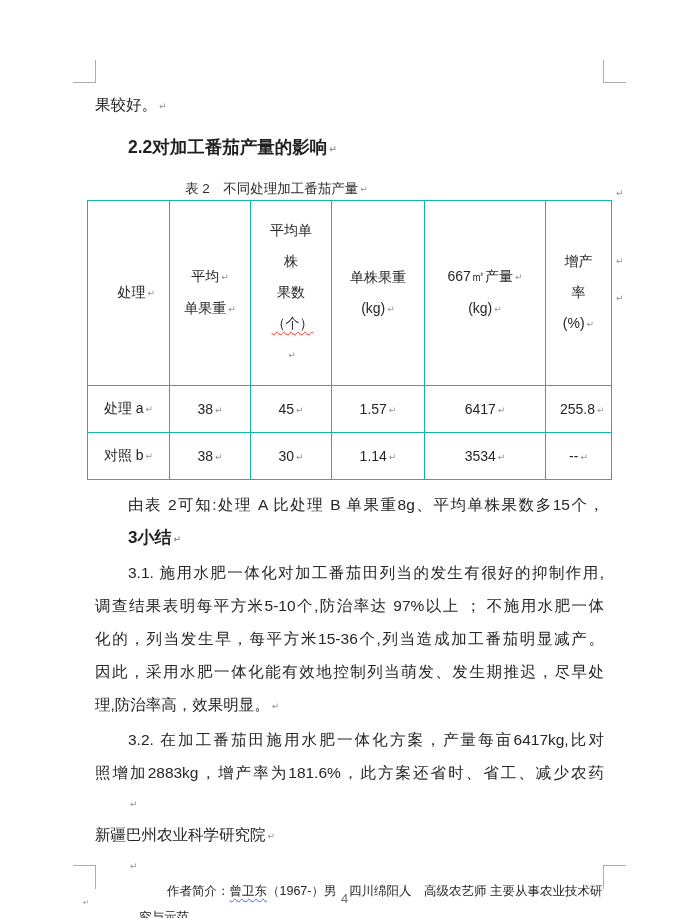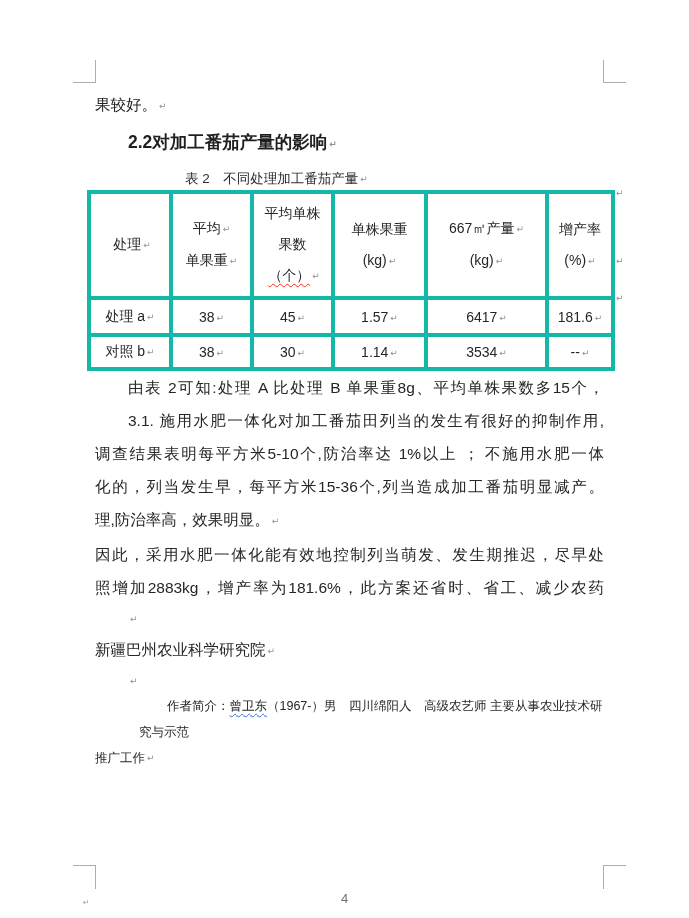--- a/index.html
+++ b/index.html
@@ -12,40 +12,40 @@
   .crop{position:absolute;width:22px;height:22px;border:0 solid #adadad;}
   .crop.tl{left:73px;top:60px;border-right-width:1px;border-bottom-width:1px;}
   .crop.tr{left:603px;top:60px;border-left-width:1px;border-bottom-width:1px;}
   .crop.bl{left:73px;top:865px;height:23px;border-right-width:1px;border-top-width:1px;}
   .crop.br{left:603px;top:865px;height:23px;border-left-width:1px;border-top-width:1px;}
 
   .content{position:absolute;left:95px;top:88px;width:509px;}
   .line{font-size:15.5px;line-height:33px;white-space:pre-wrap;}
   .jf{text-align:justify;text-align-last:justify;}
   .ind{text-indent:33px;}
-  .h22{font-size:17.5px;font-weight:bold;line-height:30px;margin-top:4px;color:#1f1f1f;}
+  .h22{font-size:17.5px;font-weight:bold;line-height:40px;margin-top:4px;color:#1f1f1f;}
   .h3{font-size:17px;font-weight:bold;line-height:33px;color:#1f1f1f;}
   .bold{font-weight:normal;}
   .pw{color:#8f9193;font-size:9px;margin-left:2px;vertical-align:1px;}
 
   .caption{font-size:13.5px;line-height:22px;margin-top:9px;padding-left:90px;color:#2b2b2b;}
 
   table.yield{border-collapse:collapse;table-layout:fixed;width:524px;margin-left:-8px;}
-  table.yield td{border:4px solid #14b8a6;font-size:14px;color:#262626;text-align:center;vertical-align:middle;padding:4px;}
+  table.yield td{border:1px solid #14b8a6;font-size:14px;color:#262626;text-align:center;vertical-align:middle;padding:14px;}
   tr.hdr{height:65px;}
   tr.hdr td{line-height:31px;}
-  tr.hdr td.treat{text-align:center;padding-left:8px;}
+  tr.hdr td.treat{text-align:right;padding-left:8px;}
   tr.ra{height:37px;}
   tr.rb{height:34px;}
   .squig-red{text-decoration:underline;text-decoration-style:wavy;text-decoration-color:#ff2a1a;text-decoration-thickness:1px;text-underline-offset:3px;text-decoration-skip-ink:none;margin-left:3px;}
   .squig-blue{text-decoration:underline;text-decoration-style:wavy;text-decoration-color:#3a6bd8;text-decoration-thickness:1px;text-underline-offset:3px;text-decoration-skip-ink:none;}
 
   .rowend{position:absolute;left:521px;font-size:9px;color:#8f9193;}
 
-  .gap1{}
+  .gap1{margin-top:8px;}
   .empty{line-height:28px;font-size:15.5px;padding-left:33px;}
   .empty2{line-height:24px;font-size:15.5px;padding-left:33px;}
   .org{font-size:15.5px;line-height:33px;}
   .author{font-size:12.5px;line-height:26px;white-space:pre-wrap;}
   .author.first{text-indent:28px;margin-left:44px;}
 
   .pageno{position:absolute;left:0;top:891px;width:100%;text-align:center;font-size:13px;color:#707070;}
   .footpw{position:absolute;left:83px;top:898px;font-size:8px;color:#9a9c9e;}
 </style>
 </head>
@@ -95,51 +95,53 @@
           <div><span>增产率</span></div>
           <div><span>(%)</span><span class="pw">↵</span></div>
         </td>
       </tr>
       <tr class="ra">
         <td><span>处理 a</span><span class="pw">↵</span></td>
         <td><span>38</span><span class="pw">↵</span></td>
         <td><span>45</span><span class="pw">↵</span></td>
         <td><span>1.57</span><span class="pw">↵</span></td>
         <td><span>6417</span><span class="pw">↵</span></td>
-        <td><span>181.6</span><span class="pw">↵</span></td>
+        <td><span>255.8</span><span class="pw">↵</span></td>
       </tr>
       <tr class="rb">
         <td><span>对照 b</span><span class="pw">↵</span></td>
         <td><span>38</span><span class="pw">↵</span></td>
         <td><span>30</span><span class="pw">↵</span></td>
         <td><span>1.14</span><span class="pw">↵</span></td>
         <td><span>3534</span><span class="pw">↵</span></td>
         <td><span>--</span><span class="pw">↵</span></td>
       </tr>
     </tbody>
       </table>
 
     <span class="rowend" style="top:100px">↵</span>
     <span class="rowend" style="top:168px">↵</span>
     <span class="rowend" style="top:205px">↵</span>
 
     <div class="gap1">
       <div class="line jf ind">由表 2可知:处理 A 比处理 B 单果重8g、平均单株果数多15个，</div>
     </div>
 
+    <div class="h3 ind"><span>3小结</span><span class="pw">↵</span></div>
 
     <div>
       <div class="line jf ind"><span class="bold">3.1.</span><span> 施用水肥一体化对加工番茄田列当的发生有很好的抑制作用,</span></div>
-      <div class="line jf">调查结果表明每平方米5-10个,防治率达 1%以上 ； 不施用水肥一体</div>
+      <div class="line jf">调查结果表明每平方米5-10个,防治率达 97%以上 ； 不施用水肥一体</div>
       <div class="line jf">化的，列当发生早，每平方米15-36个,列当造成加工番茄明显减产。</div>
+      <div class="line jf">因此，采用水肥一体化能有效地控制列当萌发、发生期推迟，尽早处</div>
       <div class="line"><span>理,防治率高，效果明显。</span><span class="pw">↵</span></div>
-      <div class="line jf">因此，采用水肥一体化能有效地控制列当萌发、发生期推迟，尽早处</div>
     </div>
 
     <div>
+      <div class="line jf ind"><span class="bold">3.2.</span><span> 在加工番茄田施用水肥一体化方案，产量每亩6417kg,比对</span></div>
       <div class="line jf">照增加2883kg，增产率为181.6%，此方案还省时、省工、减少农药</div>
     </div>
 
     <div class="empty"><span class="pw">↵</span></div>
 
     <div class="org"><span>新疆巴州农业科学研究院</span><span class="pw">↵</span></div>
 
     <div class="empty2"><span class="pw">↵</span></div>
 
     <div>

